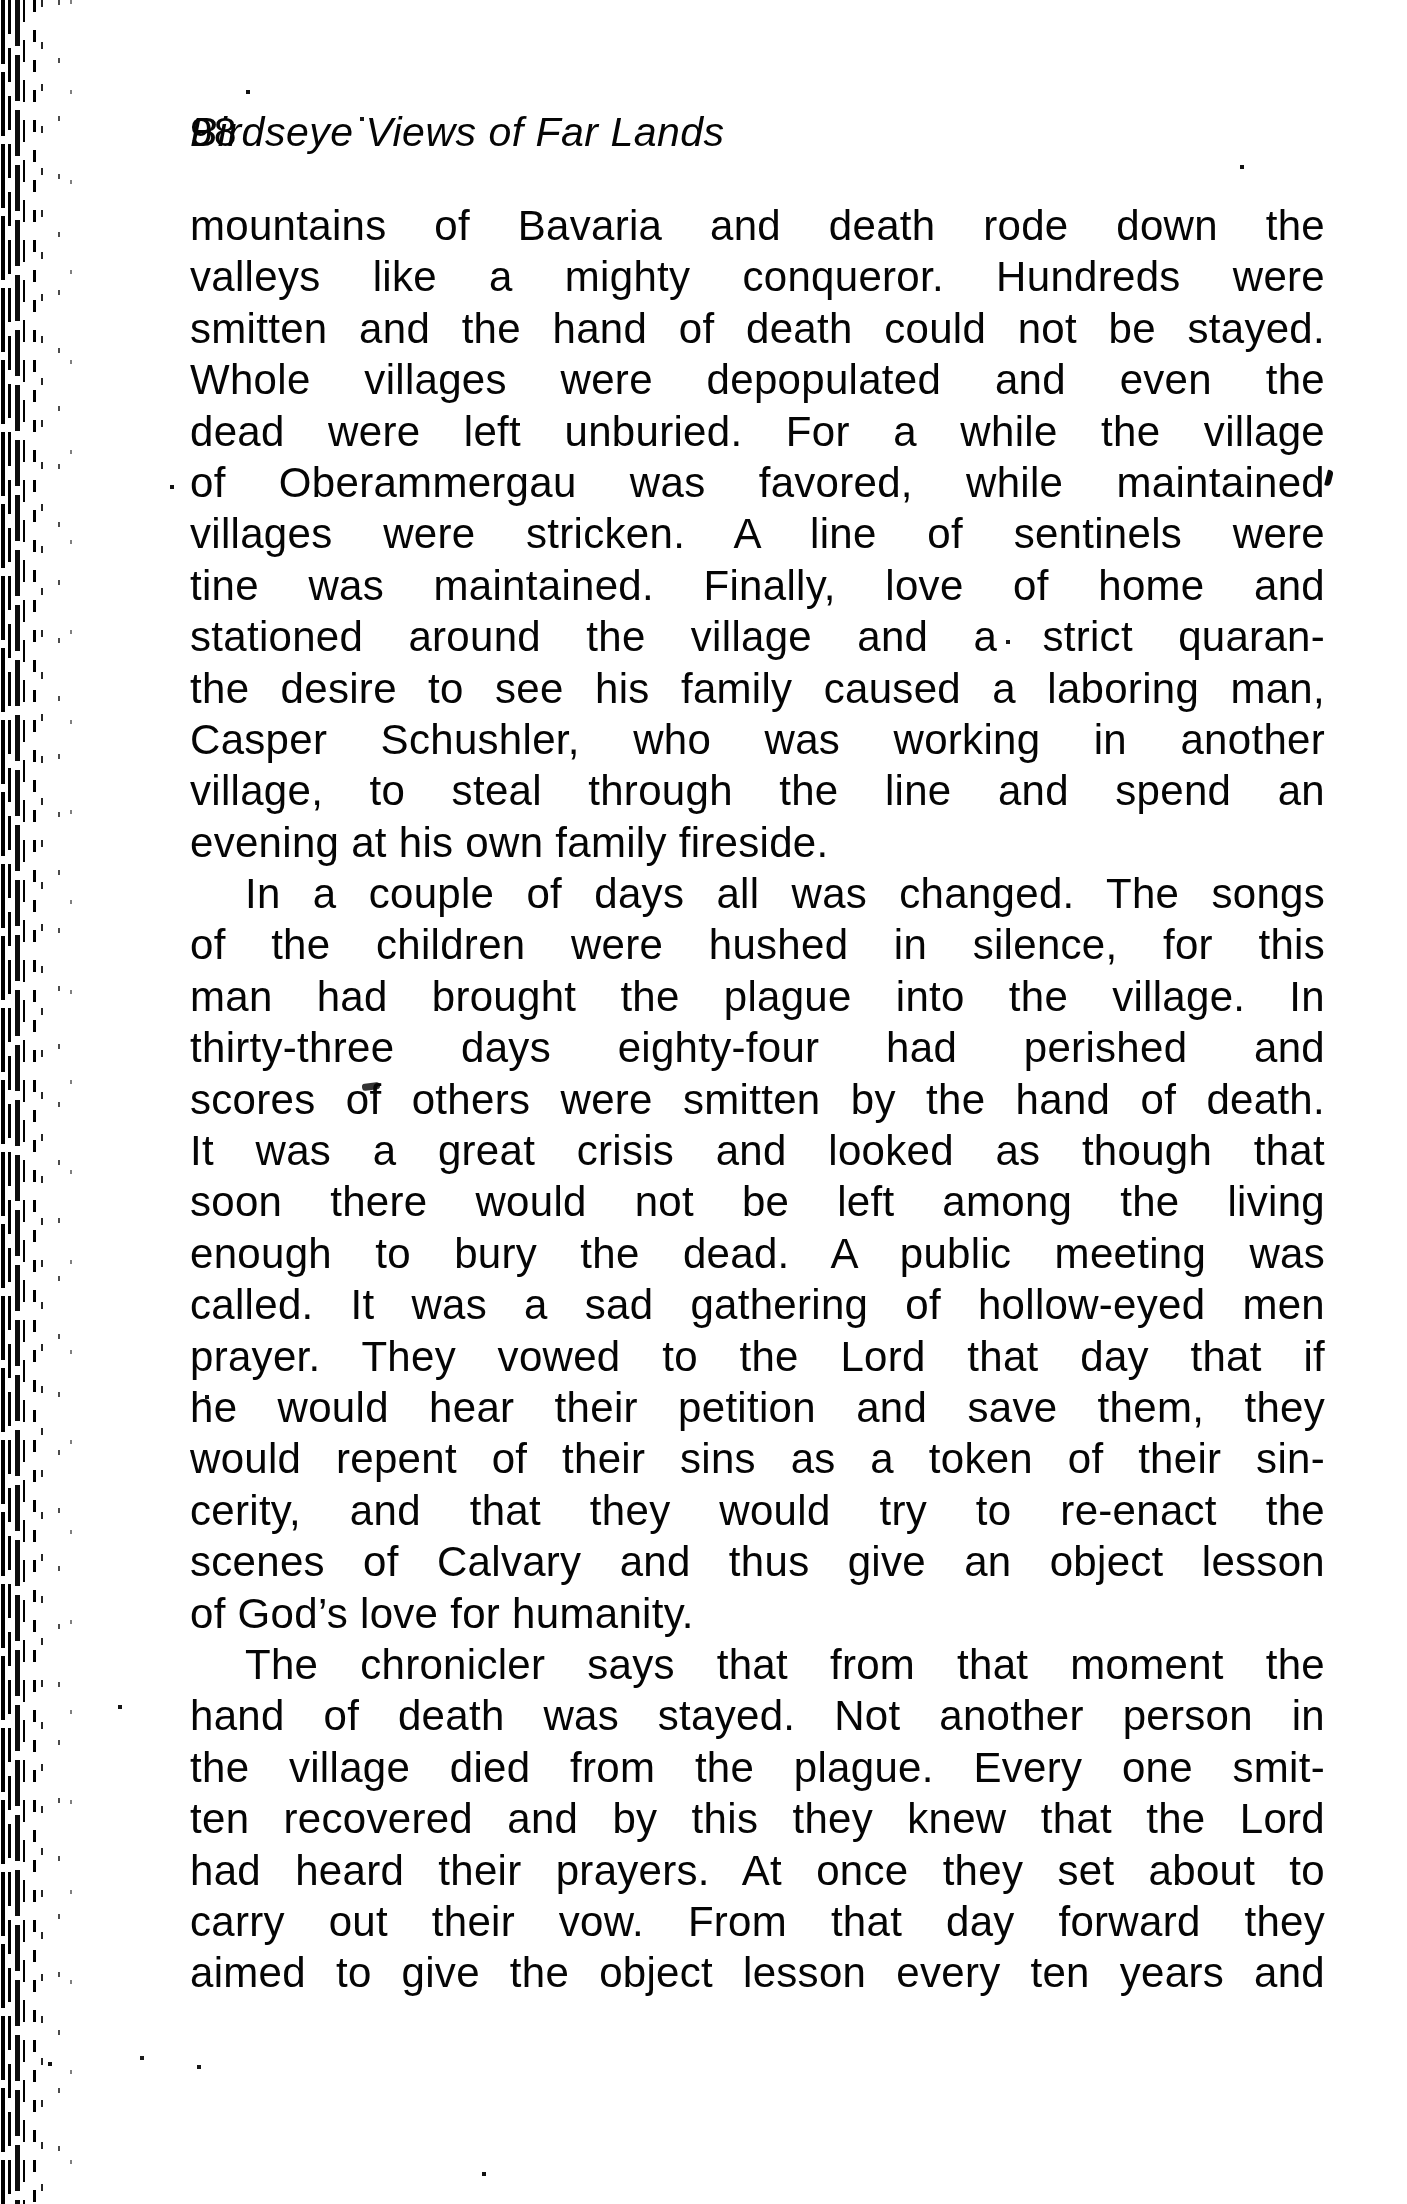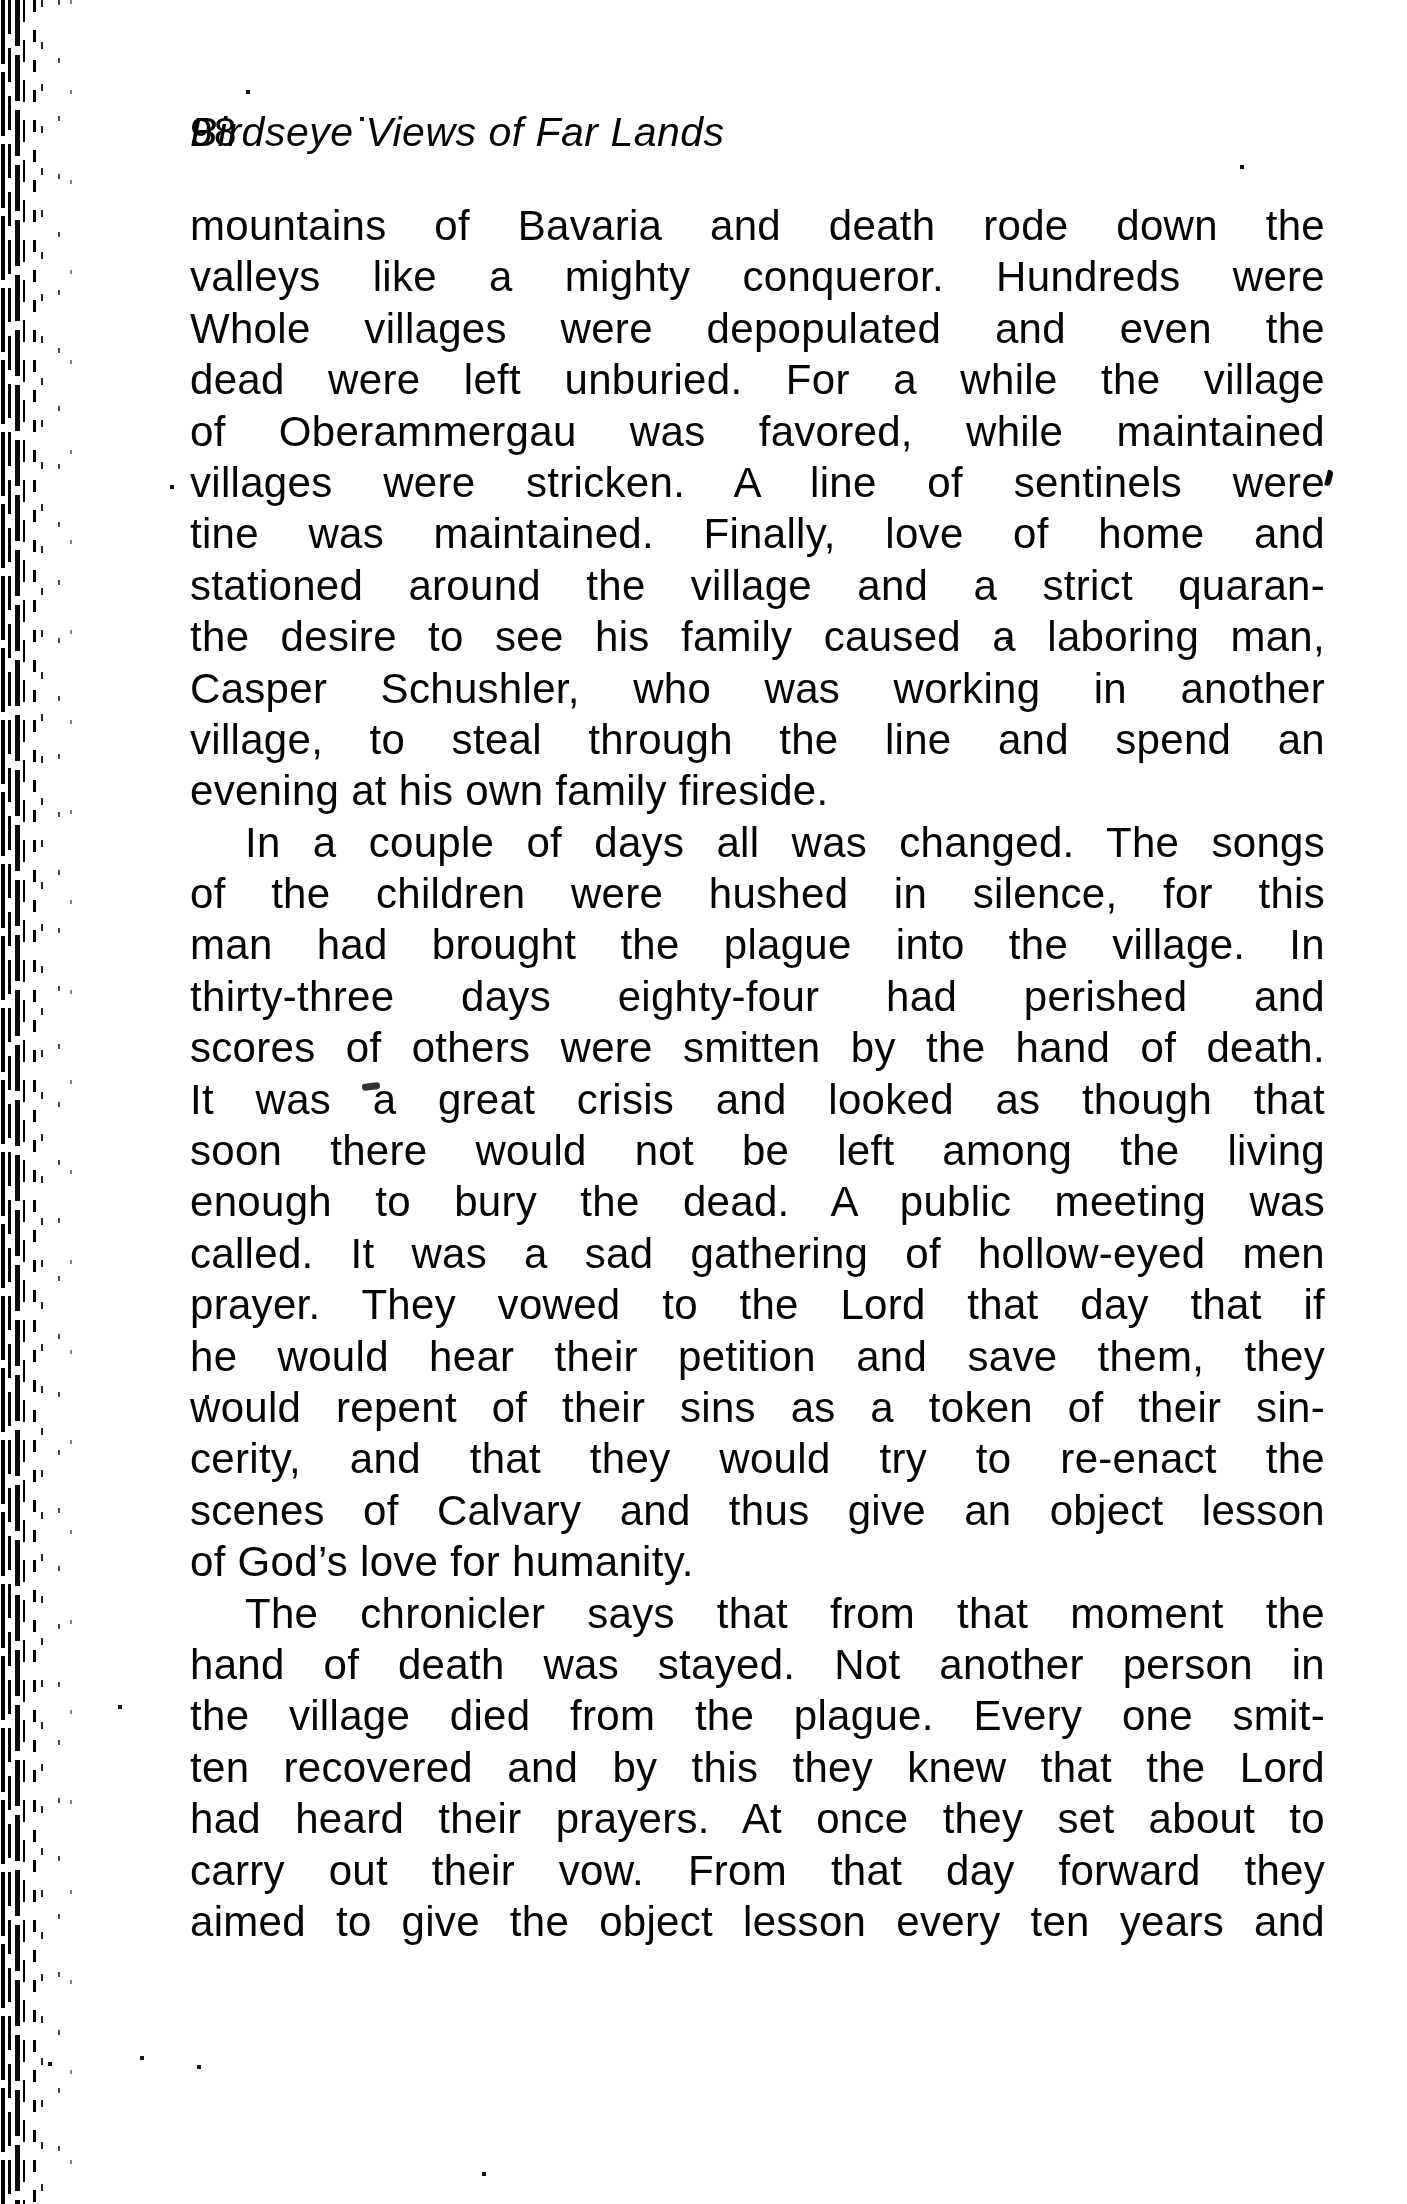--- a/index.html
+++ b/index.html
@@ -117,20 +117,21 @@
   <div class="comma-artifact"></div>
 
   <div class="header">
     <span class="page-number">98</span>
     <span class="running-title">Birdseye Views of Far Lands</span>
   </div>
 
   <div class="text-block">
       <div class="line">mountains of Bavaria and death rode down the</div>
       <div class="line">valleys like a mighty conqueror.  Hundreds were</div>
+      <div class="line">smitten and the hand of death could not be stayed.</div>
       <div class="line">Whole villages were depopulated and even the</div>
       <div class="line">dead were left unburied.  For a while the village</div>
       <div class="line">of Oberammergau was favored, while maintained</div>
       <div class="line">villages were stricken.  A line of sentinels were</div>
       <div class="line">tine was maintained.  Finally, love of home and</div>
       <div class="line">stationed around the village and a strict quaran-</div>
       <div class="line">the desire to see his family caused a laboring man,</div>
       <div class="line">Casper Schushler, who was working in another</div>
       <div class="line">village, to steal through the line and spend an</div>
       <div class="line eop">evening at his own family fireside.</div>

